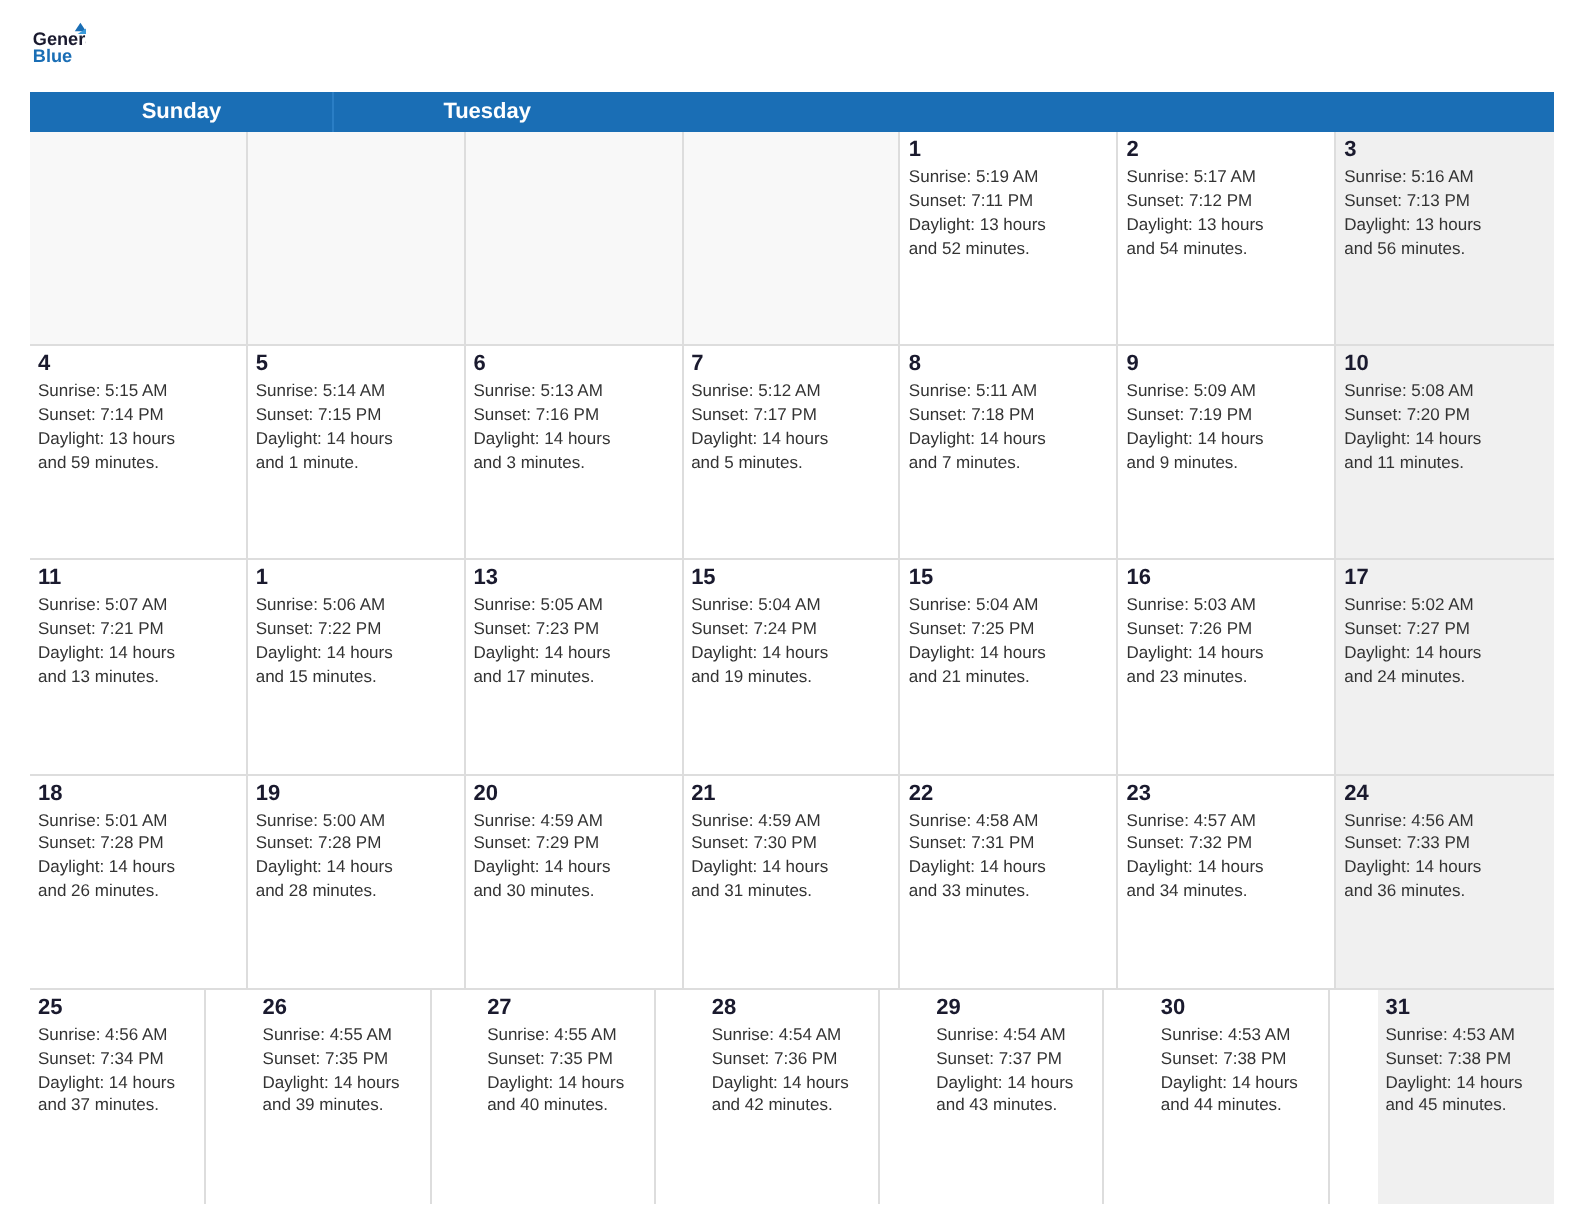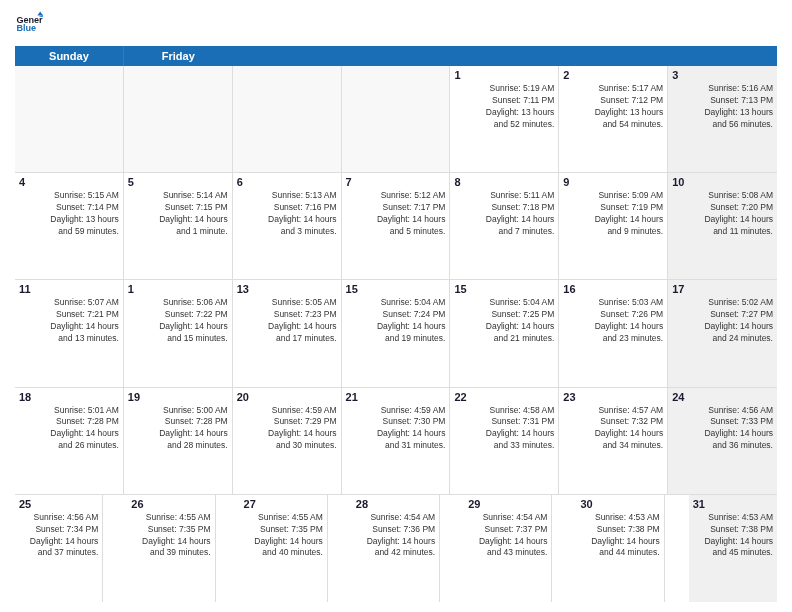--- a/index.html
+++ b/index.html
@@ -53,21 +53,21 @@
       font-size: 14px;
       color: #333;
     }
     .calendar {
       flex: 1;
       display: flex;
       flex-direction: column;
     }
     .cal-header {
       display: grid;
-      grid-template-columns: repeat(7, 1fr);
+      grid-template-columns: repeat(5, 1fr);
       background: #1a6eb5;
     }
     .cal-header-cell {
       color: #fff;
       font-size: 11px;
       font-weight: bold;
       padding: 4px 4px;
       text-align: center;
       border-right: 1px solid #2a7ec5;
     }
@@ -98,21 +98,20 @@
       font-size: 11px;
       font-weight: bold;
       color: #1a1a2e;
       margin-bottom: 2px;
       display: block;
     }
     .cell-text {
       font-size: 8.5px;
       line-height: 1.4;
       color: #333;
-      text-align: right;
     }
   </style>
 </head>
 <body>
 
 <div class="page">
   <div class="header">
     <div class="logo">
       <svg class="logo-icon" viewBox="0 0 40 40">
         <text x="2" y="18" font-size="13" font-weight="bold" fill="#1a1a2e" font-family="Arial">General</text>
@@ -129,21 +128,21 @@
     </div>
     <div class="title-block">
       <div class="main-title"></div>
       <div class="subtitle"></div>
     </div>
   </div>
 
   <div class="calendar">
     <div class="cal-header">
     <div class="cal-header-cell">Sunday</div>
-        <div class="cal-header-cell">Friday</div>
+        <div class="cal-header-cell">Tuesday</div>
       </div>
     <div class="cal-body">
     <div class="cal-row">
           <div class="cal-cell empty"></div>
           <div class="cal-cell empty"></div>
           <div class="cal-cell empty"></div>
           <div class="cal-cell empty"></div>
           <div class="cal-cell">
             <span class="day-num">1</span>
             <div class="cell-text">Sunrise: 5:19 AM<br>Sunset: 7:11 PM<br>Daylight: 13 hours<br>and 52 minutes.</div>

